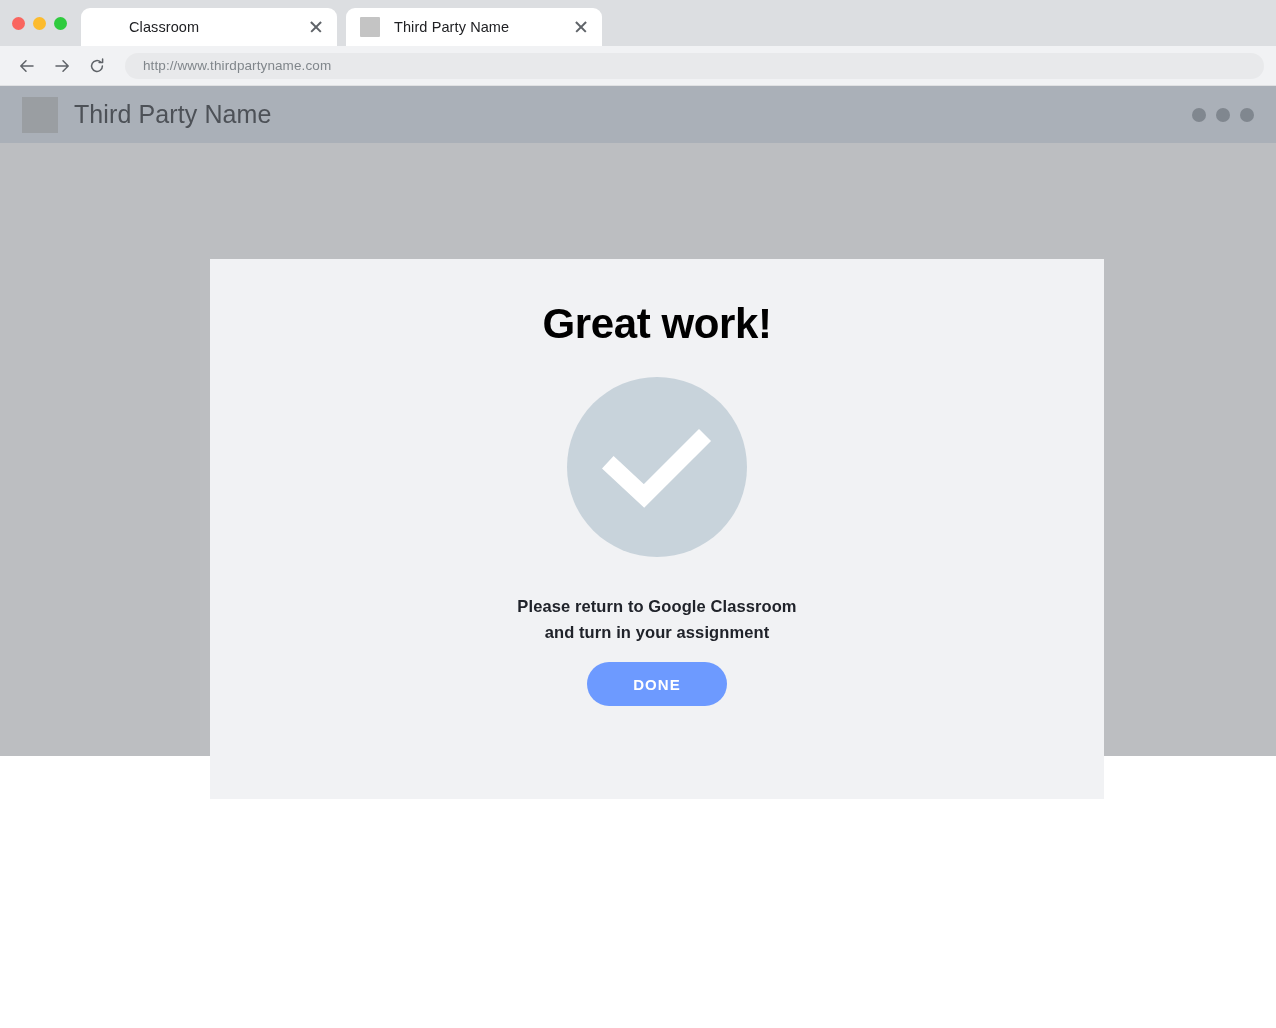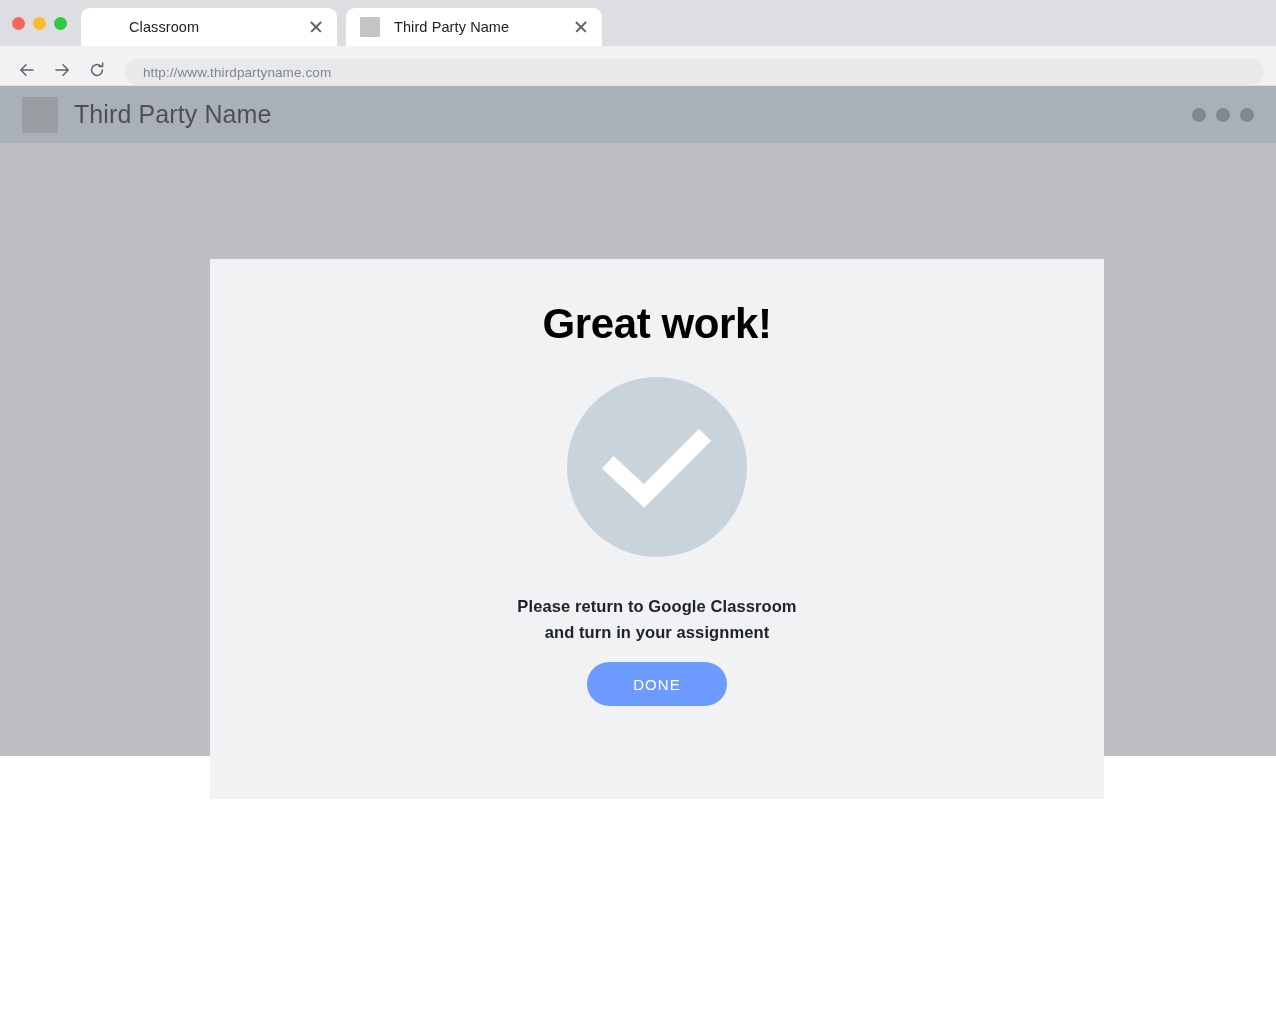--- a/index.html
+++ b/index.html
@@ -127,21 +127,21 @@
     background: #5f6368;
   }
   .tab-close::before { transform: rotate(45deg); }
   .tab-close::after  { transform: rotate(-45deg); }
 
   
   .toolbar {
     height: 40px;
     background: #f1f2f4;
     display: flex;
-    align-items: flex-end;
+    align-items: center;
     padding: 0 12px;
     box-sizing: border-box;
     flex: 0 0 auto;
     border-bottom: 1px solid #e0e1e3;
   }
 
   .nav-btn {
     width: 30px;
     height: 30px;
     display: flex;
@@ -262,21 +262,21 @@
 
   .done-button {
     margin-top: 17px;
     width: 140px;
     height: 44px;
     border-radius: 22px;
     background: #6d9aff;
     border: none;
     color: #ffffff;
     font-size: 15px;
-    font-weight: normal;
+    font-weight: bold;
     letter-spacing: 1.1px;
     font-family: "Liberation Sans", sans-serif;
     display: flex;
     align-items: center;
     justify-content: center;
     cursor: pointer;
     padding: 0;
   }
 </style>
 </head>

